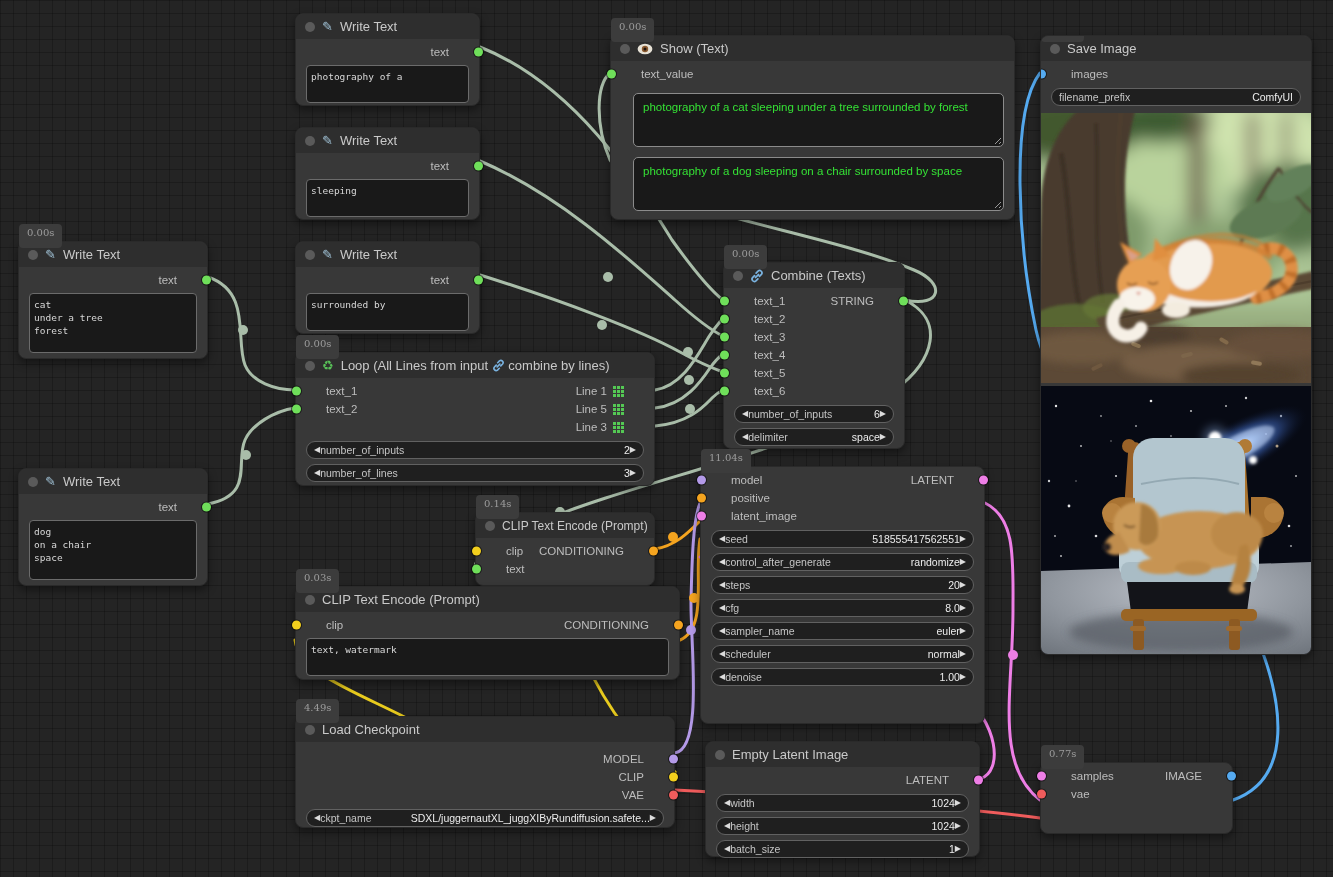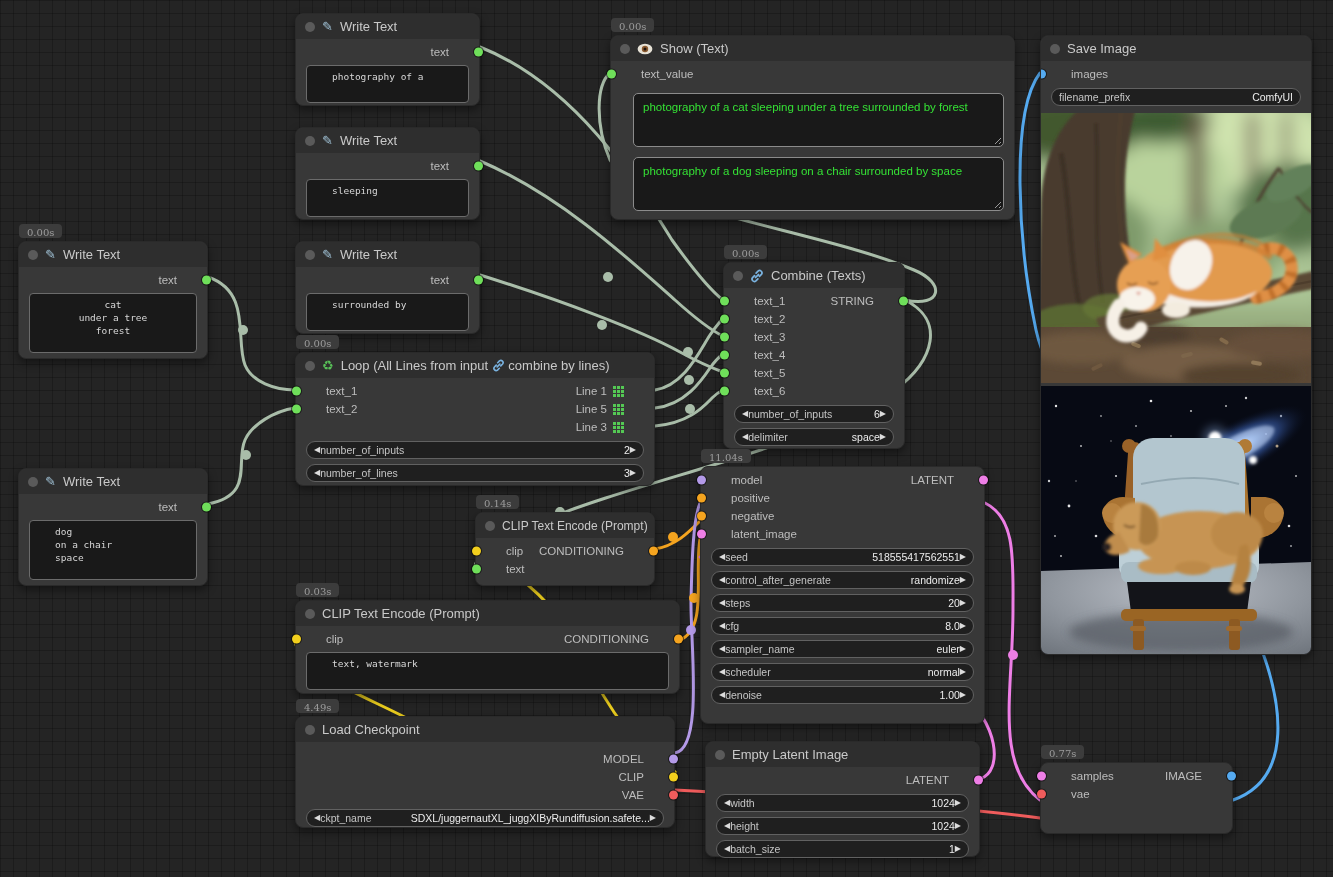--- a/index.html
+++ b/index.html
@@ -10,42 +10,42 @@
     background-size:13px 13px;
     font-family:"Liberation Sans",sans-serif;}
   #wires{position:absolute;left:0;top:0;z-index:0;}
   .node{position:absolute;z-index:1;background:#383838;border:1px solid #2a2a2a;
     border-radius:8px;box-shadow:0 4px 10px rgba(0,0,0,.45);box-sizing:border-box;}
   .clip{overflow:hidden;}
   .hdr{height:25px;display:flex;align-items:center;gap:7px;padding:0 9px;
     background:#2e2e2e;border-radius:7px 7px 0 0;cursor:move;}
   .cdot{width:10px;height:10px;border-radius:50%;background:#5a5a5a;flex:none;}
   .title{font-size:13px;color:#c9c9c9;white-space:nowrap;}
-  .badge{position:absolute;top:-18px;left:0;height:14px;line-height:18px;
+  .badge{position:absolute;top:-18px;left:0;height:24px;line-height:18px;
     background:#3c3c3c;color:#9c9c9c;font-family:"DejaVu Serif",serif;
     font-size:10px;padding:0 8px;border-radius:4px;text-align:right;}
   .ports{padding-top:4px;}
   .ports.p8{padding-top:8px;}
   .prow{position:relative;height:18px;display:flex;align-items:center;
     font-size:11.5px;color:#bdbdbd;padding:0 30px;}
   .pdot{position:absolute;top:50%;width:9px;height:9px;border-radius:50%;
     transform:translateY(-50%);box-shadow:0 0 0 1px rgba(0,0,0,.55);}
   .pin{left:-4px;} .pout{right:-4px;}
   .c-green{background:#6fdf5a;} .c-yellow{background:#f2cf1d;}
   .c-orange{background:#f5a41f;} .c-purple{background:#b49ae8;}
   .c-pink{background:#ee7ee6;} .c-red{background:#f05c5c;} .c-blue{background:#55aaf0;}
   .plabel-out{margin-left:auto;}
   .gicon{margin-left:6px;flex:none;}
   .widget{height:16px;margin:5px 10px;background:#1f1f1f;border:1px solid #616161;
     border-radius:9px;display:flex;align-items:center;padding:0 7px;
     font-size:10.5px;color:#c5c5c5;gap:0;cursor:pointer;}
   .widget .val{margin-left:auto;color:#ececec;white-space:nowrap;overflow:hidden;}
   .arr{font-size:8px;color:#dcdcdc;line-height:1;flex:none;}
   .ta{background:#191919;border:1px solid #6b6b6b;border-radius:4px;margin:4px 10px;
-    padding:5px 25px;font-family:"DejaVu Sans Mono",monospace;font-size:9.5px;
+    padding:5px 4px;font-family:"DejaVu Sans Mono",monospace;font-size:9.5px;
     line-height:1.35;color:#d8d8d8;white-space:pre-wrap;overflow:hidden;}
   .show-ta{position:relative;height:54px;background:#191919;border:1px solid #8b8b8b;
     border-radius:5px;margin:10px 10px 0 22px;padding:7px 9px;font-size:11.5px;
     color:#35e135;white-space:nowrap;overflow:hidden;box-sizing:border-box;}
   .rs{position:absolute;right:2px;bottom:2px;width:9px;height:9px;
     background:repeating-linear-gradient(135deg,transparent 0 2px,#9a9a9a 2px 3px);
     clip-path:polygon(100% 0,100% 100%,0 100%);}
   .imgblock{display:block;margin:0;}
   .icon{display:inline-flex;align-items:center;flex:none;}
   .pen-glyph{color:#9fc0d4;font-size:13px;line-height:1;}
@@ -156,21 +156,21 @@
     <span class="cdot"></span>
     <span class="icon pen-glyph">✎</span>
     <span class="title">Write Text</span>
   </div>
   <div class="ports">
     <div class="prow">
           <span class="plabel-out">text</span>
           <span class="pdot pout c-green"></span>
         </div>
   </div>
-  <div class="ta" style="height:48px;text-align:center;">cat
+  <div class="ta" style="height:48px;">cat
 under a tree
 forest</div>
 </div>
 
 <div class="node" style="left:18px;top:468px;width:190px;height:118px;">
   <div class="hdr">
     <span class="cdot"></span>
     <span class="icon pen-glyph">✎</span>
     <span class="title">Write Text</span>
   </div>
@@ -367,21 +367,21 @@
           <span class="plabel-out">CONDITIONING</span>
           <span class="pdot pout c-orange"></span>
         </div>
     <div class="prow">
           <span class="pdot pin c-green"></span>
           <span>text</span>
         </div>
   </div>
 </div>
 
-<div class="node" style="left:295px;top:600px;width:385px;height:94px;">
+<div class="node" style="left:295px;top:586px;width:385px;height:94px;">
   <span class="badge">0.03s</span>
   <div class="hdr">
     <span class="cdot"></span>
     <span class="title">CLIP Text Encode (Prompt)</span>
   </div>
   <div class="ports">
     <div class="prow">
           <span class="pdot pin c-yellow"></span>
           <span>clip</span>
           <span class="plabel-out">CONDITIONING</span>
@@ -424,24 +424,20 @@
   <div class="ports">
     <div class="prow">
           <span class="pdot pin c-purple"></span>
           <span>model</span>
           <span class="plabel-out">LATENT</span>
           <span class="pdot pout c-pink"></span>
         </div>
     <div class="prow">
           <span class="pdot pin c-orange"></span>
           <span>positive</span>
-        </div>
-    <div class="prow">
-          <span class="pdot pin c-orange"></span>
-          <span>negative</span>
         </div>
     <div class="prow">
           <span class="pdot pin c-pink"></span>
           <span>latent_image</span>
         </div>
   </div>
   <div class="widget">
         <span class="arr">◀</span>
         <span>seed</span>
         <span class="val">518555417562551</span>

